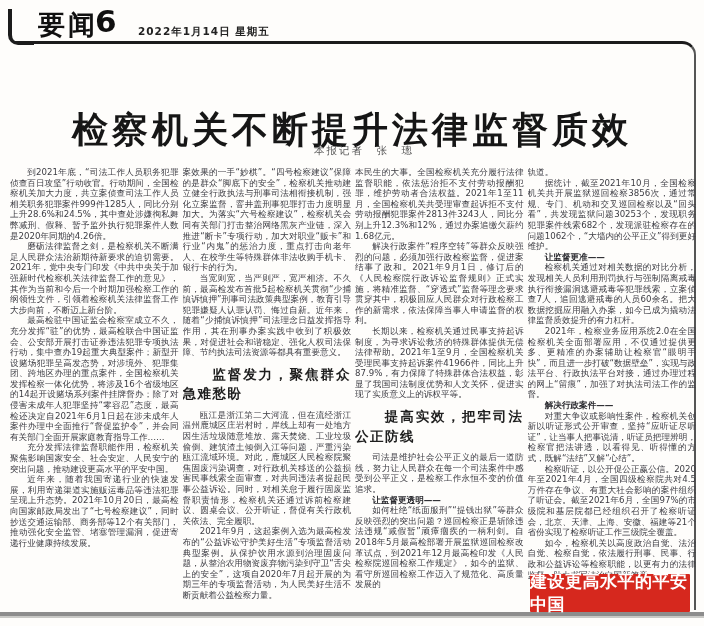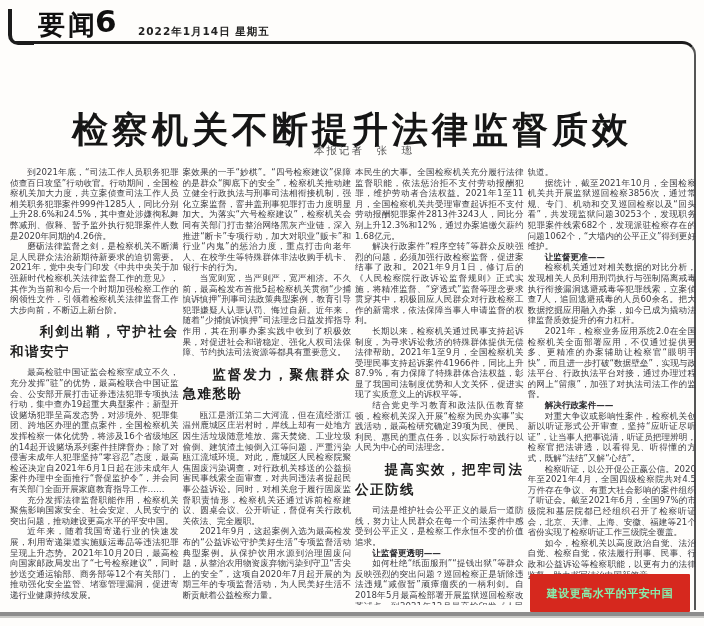--- a/index.html
+++ b/index.html
@@ -25,21 +25,21 @@
 
   .columns{position:absolute;left:10px;top:167px;width:686px;height:438px;display:flex;gap:4px;}
   .col{flex:1 1 0;overflow:hidden;text-align:justify;color:#3c3c43;}
   .col p{margin:0;text-indent:2em;font-size:8.6px;line-height:10.6px;}
   .col p.cont{text-indent:0;}
   .col p.lead{font-weight:bold;color:#2b2b30;}
   .col h3{margin:7px 0 6px;font-size:13.5px;font-weight:bold;color:#1e1e1e;
     letter-spacing:1.5px;text-indent:2.2em;line-height:1.45;text-align:justify;}
 
   .banner{position:absolute;left:530px;top:574px;width:160px;height:38px;
-    background:#d6281e;color:#86efac;font-weight:900;font-size:11px;letter-spacing:0.5px;
+    background:#d6281e;color:#ffffff;font-weight:900;font-size:17px;letter-spacing:0.5px;
     display:flex;align-items:center;justify-content:center;border-radius:1px;}
 </style>
 </head>
 <body>
 
 <div class="page">
 
   <div class="label-stub"></div>
   <div class="top-rule"></div>
   <div class="bottom-edge"></div>
@@ -49,37 +49,35 @@
   <div class="pagenum">6</div>
   <div class="date">2022年1月14日 星期五</div>
 
   <h1 class="headline">检察机关不断提升法律监督质效</h1>
   <div class="byline">本报记者　张　璁</div>
 
   <div class="columns">
     <div class="col">
         <p>到2021年底，“司法工作人员职务犯罪侦查百日攻坚”行动收官。行动期间，全国检察机关加大力度，共立案侦查司法工作人员相关职务犯罪案件999件1285人，同比分别上升28.6%和24.5%，其中查处涉嫌徇私舞弊减刑、假释、暂予监外执行犯罪案件人数是2020年同期的4.26倍。</p>
         <p>磨砺法律监督之剑，是检察机关不断满足人民群众法治新期待新要求的迫切需要。2021年，党中央专门印发《中共中央关于加强新时代检察机关法律监督工作的意见》，其作为当前和今后一个时期加强检察工作的纲领性文件，引领着检察机关法律监督工作大步向前，不断迈上新台阶。</p>
-        <h3>利剑出鞘，守护社会和谐安宁</h3>
         <p>最高检驻中国证监会检察室成立不久，充分发挥“驻”的优势，最高检联合中国证监会、公安部开展打击证券违法犯罪专项执法行动，集中查办19起重大典型案件；新型开设赌场犯罪呈高发态势，对涉境外、犯罪集团、跨地区办理的重点案件，全国检察机关发挥检察一体化优势，将涉及16个省级地区的14起开设赌场系列案件挂牌督办；除了对侵害未成年人犯罪坚持“零容忍”态度，最高检还决定自2021年6月1日起在涉未成年人案件办理中全面推行“督促监护令”，并会同有关部门全面开展家庭教育指导工作……</p>
         <p>充分发挥法律监督职能作用，检察机关聚焦影响国家安全、社会安定、人民安宁的突出问题，推动建设更高水平的平安中国。</p>
         <p>近年来，随着我国寄递行业的快速发展，利用寄递渠道实施贩运毒品等违法犯罪呈现上升态势。2021年10月20日，最高检向国家邮政局发出了“七号检察建议”，同时抄送交通运输部、商务部等12个有关部门，推动强化安全监管、堵塞管理漏洞，促进寄递行业健康持续发展。</p>
       </div>
     <div class="col">
         <p class="cont">案效果的一手“妙棋”。“四号检察建议”保障的是群众“脚底下的安全”，检察机关推动建立健全行政执法与刑事司法相衔接机制，强化立案监督，窨井盖刑事犯罪打击力度明显加大。为落实“六号检察建议”，检察机关会同有关部门打击整治网络黑灰产业链，深入推进“断卡”专项行动，加大对职业“贩卡”和行业“内鬼”的惩治力度，重点打击向老年人、在校学生等特殊群体非法收购手机卡、银行卡的行为。</p>
         <p>当宽则宽，当严则严，宽严相济。不久前，最高检发布首批5起检察机关贯彻“少捕慎诉慎押”刑事司法政策典型案例，教育引导犯罪嫌疑人认罪认罚、悔过自新。近年来，随着“少捕慎诉慎押”司法理念日益发挥指导作用，其在刑事办案实践中收到了积极效果，对促进社会和谐稳定、强化人权司法保障、节约执法司法资源等都具有重要意义。</p>
         <h3>监督发力，聚焦群众急难愁盼</h3>
         <p>瓯江是浙江第二大河流，但在流经浙江温州鹿城区庄岩村时，岸线上却有一处地方因生活垃圾随意堆放、露天焚烧、工业垃圾偷倒、建筑渣土倾倒入江等问题，严重污染瓯江流域环境。对此，鹿城区人民检察院聚焦固废污染调查，对行政机关移送的公益损害民事线索全面审查，对共同违法者提起民事公益诉讼。同时，对相关怠于履行固废监督职责情形，检察机关还通过诉前检察建议、圆桌会议、公开听证，督促有关行政机关依法、完全履职。</p>
         <p>2021年9月，这起案例入选为最高检发布的“公益诉讼守护美好生活”专项监督活动典型案例。从保护饮用水源到治理固废问题，从整治农用物资废弃物污染到守卫“舌尖上的安全”，这项自2020年7月起开展的为期三年的专项监督活动，为人民美好生活不断贡献着公益检察力量。</p>
       </div>
     <div class="col">
         <p class="cont">本民生的大事。全国检察机关充分履行法律监督职能，依法惩治拒不支付劳动报酬犯罪，维护劳动者合法权益。2021年1至11月，全国检察机关共受理审查起诉拒不支付劳动报酬犯罪案件2813件3243人，同比分别上升12.3%和12%，通过办案追缴欠薪约1.68亿元。</p>
         <p>解决行政案件“程序空转”等群众反映强烈的问题，必须加强行政检察监督，促进案结事了政和。2021年9月1日，修订后的《人民检察院行政诉讼监督规则》正式实施，将精准监督、“穿透式”监督等理念要求贯穿其中，积极回应人民群众对行政检察工作的新需求，依法保障当事人申请监督的权利。</p>
         <p>长期以来，检察机关通过民事支持起诉制度，为寻求诉讼救济的特殊群体提供无偿法律帮助。2021年1至9月，全国检察机关受理民事支持起诉案件41966件，同比上升87.9%，有力保障了特殊群体合法权益，彰显了我国司法制度优势和人文关怀，促进实现了实质意义上的诉权平等。</p>
-        <p>结合党史学习教育和政法队伍教育整顿，检察机关深入开展“检察为民办实事”实践活动，最高检研究确定39项为民、便民、利民、惠民的重点任务，以实际行动践行以人民为中心的司法理念。</p>
         <h3>提高实效，把牢司法公正防线</h3>
         <p>司法是维护社会公平正义的最后一道防线，努力让人民群众在每一个司法案件中感受到公平正义，是检察工作永恒不变的价值追求。</p>
         <p class="lead">让监督更透明——</p>
         <p>如何杜绝“纸面服刑”“提钱出狱”等群众反映强烈的突出问题？巡回检察正是斩除违法违规“减假暂”顽瘴痼疾的一柄利剑。自2018年5月最高检部署开展监狱巡回检察改革试点，到2021年12月最高检印发《人民检察院巡回检察工作规定》，如今的监狱、看守所巡回检察工作迈入了规范化、高质量发展的</p>
       </div>
     <div class="col">
         <p class="cont">轨道。</p>
         <p>据统计，截至2021年10月，全国检察机关共开展监狱巡回检察3856次，通过常规、专门、机动和交叉巡回检察以及“回头看”，共发现监狱问题30253个，发现职务犯罪案件线索682个，发现派驻检察存在的问题1062个，“大墙内的公平正义”得到更好维护。</p>
         <p class="lead">让监督更准——</p>
         <p>检察机关通过对相关数据的对比分析，发现相关人员利用刑罚执行与强制隔离戒毒执行衔接漏洞逃避戒毒等犯罪线索，立案侦查7人，追回逃避戒毒的人员60余名。把大数据挖掘应用融入办案，如今已成为撬动法律监督质效提升的有力杠杆。</p>

